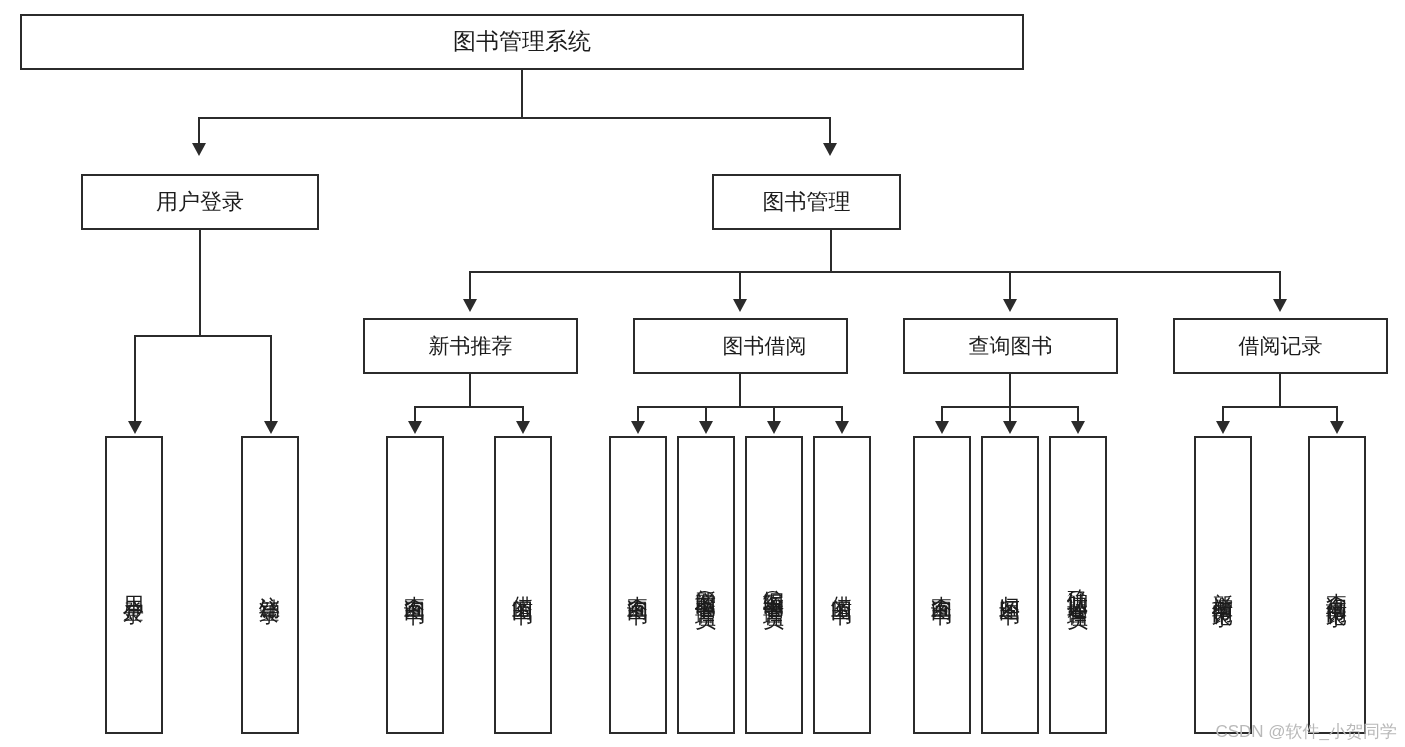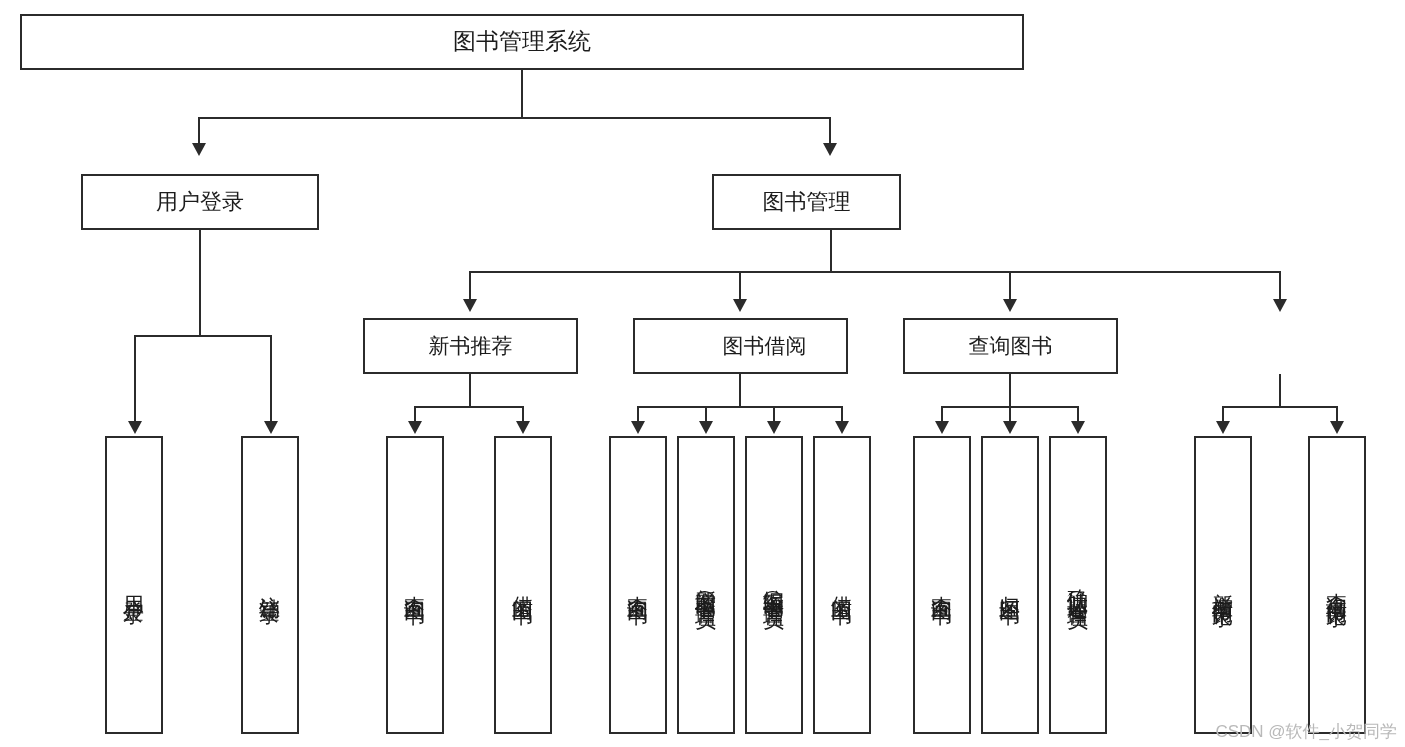--- a/index.html
+++ b/index.html
@@ -127,20 +127,23 @@
 
   <div class="node lvl2" style="left:363px; top:318px; width:215px; height:56px;">
     <span class="label">新书推荐</span>
   </div>
   <div class="node lvl2" style="left:633px; top:318px; width:215px; height:56px;padding-left:48px;">
     <span class="label">图书借阅</span>
   </div>
   <div class="node lvl2" style="left:903px; top:318px; width:215px; height:56px;">
     <span class="label">查询图书</span>
   </div>
+  <div class="node lvl2" style="left:1173px; top:318px; width:215px; height:56px;">
+    <span class="label">借阅记录</span>
+  </div>
 
   <div class="vline" style="left:469px; top:374px; width:2px; height:34px;"></div>
   <div class="hline" style="left:414px; top:406px; width:110px; height:2px;"></div>
   <div class="vline" style="left:414px; top:406px; width:2px; height:16px;"></div>
   <div class="arrow" style="left:408px; top:421px;"></div>
   <div class="vline" style="left:522px; top:406px; width:2px; height:16px;"></div>
   <div class="arrow" style="left:516px; top:421px;"></div>
 
   <div class="vline" style="left:739px; top:374px; width:2px; height:34px;"></div>
   <div class="hline" style="left:637px; top:406px; width:206px; height:2px;"></div>

